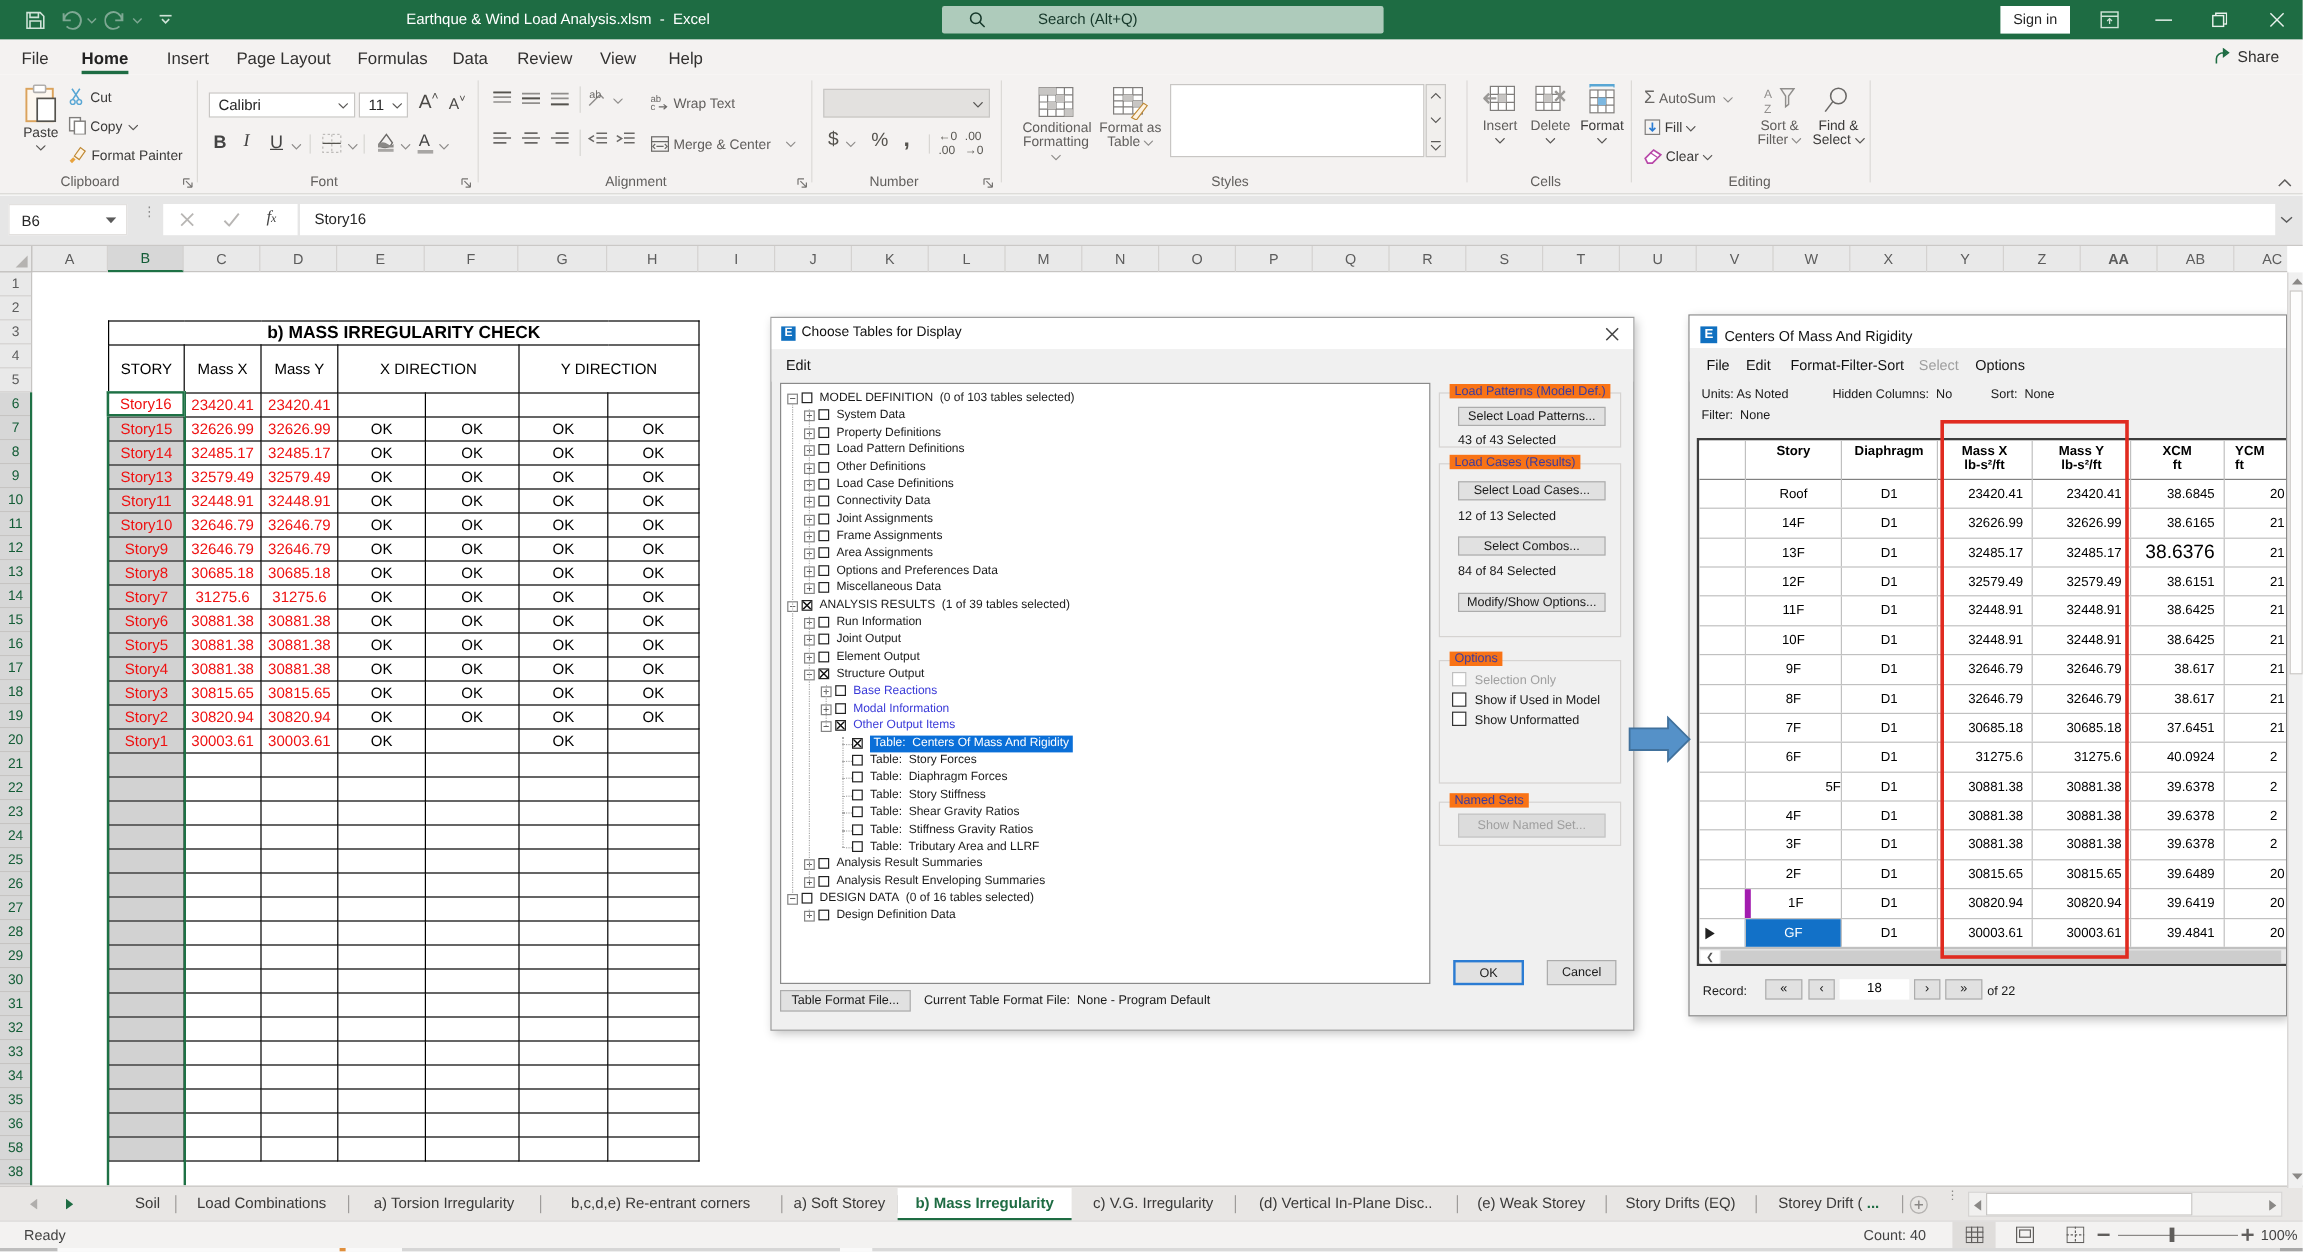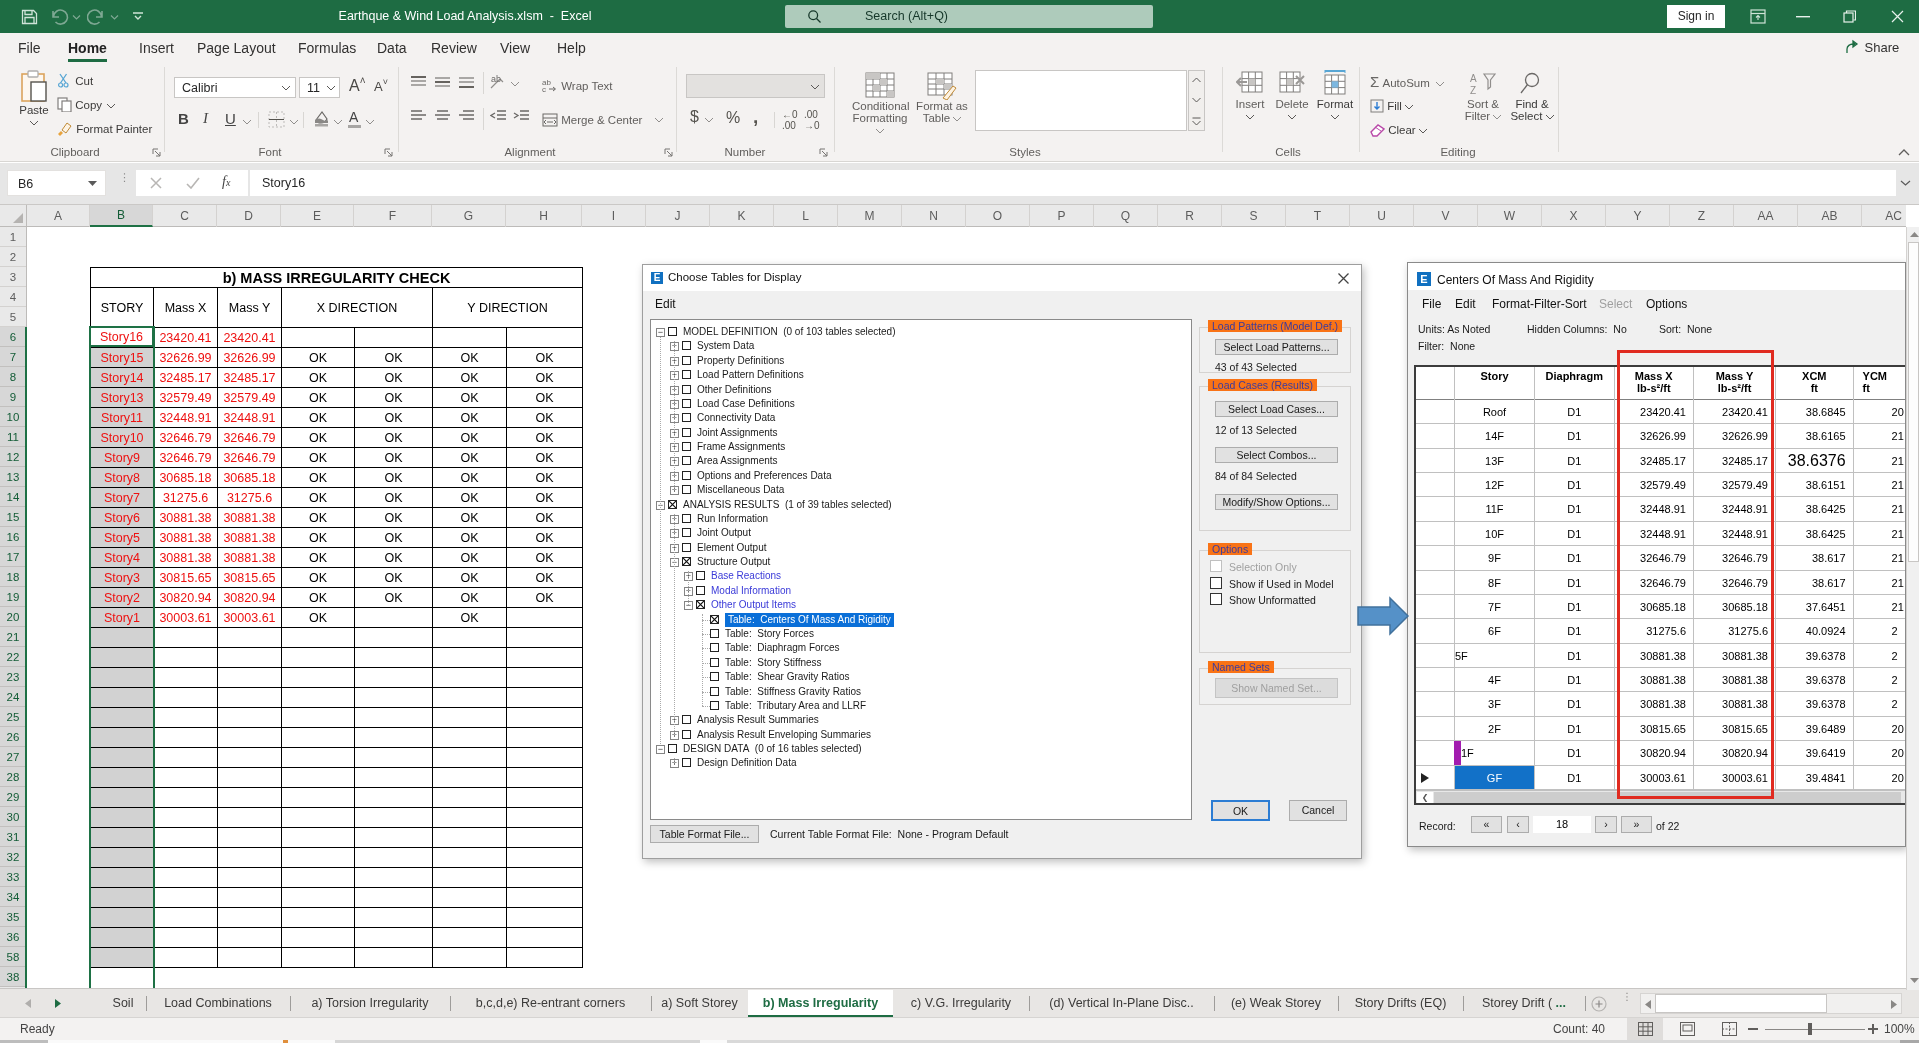--- a/index.html
+++ b/index.html
@@ -454,21 +454,21 @@
     <div class="cl" style="left:1094px;width:64px;">Q</div>
     <div class="cl" style="left:1158px;width:64px;">R</div>
     <div class="cl" style="left:1222px;width:64px;">S</div>
     <div class="cl" style="left:1286px;width:64px;">T</div>
     <div class="cl" style="left:1350px;width:64px;">U</div>
     <div class="cl" style="left:1414px;width:64px;">V</div>
     <div class="cl" style="left:1478px;width:64px;">W</div>
     <div class="cl" style="left:1542px;width:64px;">X</div>
     <div class="cl" style="left:1606px;width:64px;">Y</div>
     <div class="cl" style="left:1670px;width:64px;">Z</div>
-    <div class="cl" style="left:1734px;width:64px;">AA</div>
+    <div class="cl" style="left:1734px;width:64px;font-weight:bold;">AA</div>
     <div class="cl" style="left:1798px;width:64px;">AB</div>
     <div class="cl" style="left:1862px;width:64px;">AC</div>
   </div>
 
 <div id="rowhead">
     <div class="rn" style="top:0px">1</div>
     <div class="rn" style="top:20px">2</div>
     <div class="rn" style="top:40px">3</div>
     <div class="rn" style="top:60px">4</div>
     <div class="rn" style="top:80px">5</div>
@@ -1254,21 +1254,21 @@
       </div>
       <div class="abs" style="left:0;top:252.33px;width:493px;height:24.37px;border-bottom:1px solid #c0c0c0">
         <div class="abs" style="left:38px;top:0;width:80px;height:100%;border-left:1px solid #c0c0c0;text-align:center;font-size:11px;line-height:24.37px;color:#000">6F</div>
         <div class="abs" style="left:118px;top:0;width:79.5px;height:100%;border-left:1px solid #c0c0c0;text-align:center;font-size:11px;line-height:24.37px;color:#000">D1</div>
         <div class="abs" style="left:197.5px;top:0;width:79.5px;height:100%;border-left:1px solid #c0c0c0;text-align:right;font-size:11px;line-height:24.37px;color:#000;padding-right:7px">31275.6</div>
         <div class="abs" style="left:277px;top:0;width:82px;height:100%;border-left:1px solid #c0c0c0;text-align:right;font-size:11px;line-height:24.37px;color:#000;padding-right:7px">31275.6</div>
         <div class="abs" style="left:359px;top:0;width:77.6px;height:100%;border-left:1px solid #c0c0c0;text-align:right;font-size:11px;line-height:24.37px;color:#000;padding-right:7px">40.0924</div>
         <div class="abs" style="left:436.6px;top:0;width:120px;height:100%;border-left:1px solid #c0c0c0;text-align:left;font-size:11px;line-height:24.37px;color:#000;padding-left:38px">2</div>
       </div>
       <div class="abs" style="left:0;top:276.70000000000005px;width:493px;height:24.37px;border-bottom:1px solid #c0c0c0">
-        <div class="abs" style="left:38px;top:0;width:80px;height:100%;border-left:1px solid #c0c0c0;text-align:left;font-size:11px;line-height:24.37px;color:#000">5F</div>
+        <div class="abs" style="left:38px;top:0;width:80px;height:100%;border-left:1px solid #c0c0c0;text-align:right;font-size:11px;line-height:24.37px;color:#000">5F</div>
         <div class="abs" style="left:118px;top:0;width:79.5px;height:100%;border-left:1px solid #c0c0c0;text-align:center;font-size:11px;line-height:24.37px;color:#000">D1</div>
         <div class="abs" style="left:197.5px;top:0;width:79.5px;height:100%;border-left:1px solid #c0c0c0;text-align:right;font-size:11px;line-height:24.37px;color:#000;padding-right:7px">30881.38</div>
         <div class="abs" style="left:277px;top:0;width:82px;height:100%;border-left:1px solid #c0c0c0;text-align:right;font-size:11px;line-height:24.37px;color:#000;padding-right:7px">30881.38</div>
         <div class="abs" style="left:359px;top:0;width:77.6px;height:100%;border-left:1px solid #c0c0c0;text-align:right;font-size:11px;line-height:24.37px;color:#000;padding-right:7px">39.6378</div>
         <div class="abs" style="left:436.6px;top:0;width:120px;height:100%;border-left:1px solid #c0c0c0;text-align:left;font-size:11px;line-height:24.37px;color:#000;padding-left:38px">2</div>
       </div>
       <div class="abs" style="left:0;top:301.07px;width:493px;height:24.37px;border-bottom:1px solid #c0c0c0">
         <div class="abs" style="left:38px;top:0;width:80px;height:100%;border-left:1px solid #c0c0c0;text-align:center;font-size:11px;line-height:24.37px;color:#000">4F</div>
         <div class="abs" style="left:118px;top:0;width:79.5px;height:100%;border-left:1px solid #c0c0c0;text-align:center;font-size:11px;line-height:24.37px;color:#000">D1</div>
         <div class="abs" style="left:197.5px;top:0;width:79.5px;height:100%;border-left:1px solid #c0c0c0;text-align:right;font-size:11px;line-height:24.37px;color:#000;padding-right:7px">30881.38</div>
@@ -1286,21 +1286,21 @@
       </div>
       <div class="abs" style="left:0;top:349.81px;width:493px;height:24.37px;border-bottom:1px solid #c0c0c0">
         <div class="abs" style="left:38px;top:0;width:80px;height:100%;border-left:1px solid #c0c0c0;text-align:center;font-size:11px;line-height:24.37px;color:#000">2F</div>
         <div class="abs" style="left:118px;top:0;width:79.5px;height:100%;border-left:1px solid #c0c0c0;text-align:center;font-size:11px;line-height:24.37px;color:#000">D1</div>
         <div class="abs" style="left:197.5px;top:0;width:79.5px;height:100%;border-left:1px solid #c0c0c0;text-align:right;font-size:11px;line-height:24.37px;color:#000;padding-right:7px">30815.65</div>
         <div class="abs" style="left:277px;top:0;width:82px;height:100%;border-left:1px solid #c0c0c0;text-align:right;font-size:11px;line-height:24.37px;color:#000;padding-right:7px">30815.65</div>
         <div class="abs" style="left:359px;top:0;width:77.6px;height:100%;border-left:1px solid #c0c0c0;text-align:right;font-size:11px;line-height:24.37px;color:#000;padding-right:7px">39.6489</div>
         <div class="abs" style="left:436.6px;top:0;width:120px;height:100%;border-left:1px solid #c0c0c0;text-align:left;font-size:11px;line-height:24.37px;color:#000;padding-left:38px">20</div>
       </div>
       <div class="abs" style="left:0;top:374.18px;width:493px;height:24.37px;border-bottom:1px solid #c0c0c0">
-        <div class="abs" style="left:38px;top:0;width:80px;height:100%;border-left:7px solid #a21caf;font-size:11px;line-height:24.37px;color:#000">1F</div>
+        <div class="abs" style="left:38px;top:0;width:80px;height:100%;border-left:5px solid #a21caf;text-align:center;font-size:11px;line-height:24.37px;color:#000">1F</div>
         <div class="abs" style="left:118px;top:0;width:79.5px;height:100%;border-left:1px solid #c0c0c0;text-align:center;font-size:11px;line-height:24.37px;color:#000">D1</div>
         <div class="abs" style="left:197.5px;top:0;width:79.5px;height:100%;border-left:1px solid #c0c0c0;text-align:right;font-size:11px;line-height:24.37px;color:#000;padding-right:7px">30820.94</div>
         <div class="abs" style="left:277px;top:0;width:82px;height:100%;border-left:1px solid #c0c0c0;text-align:right;font-size:11px;line-height:24.37px;color:#000;padding-right:7px">30820.94</div>
         <div class="abs" style="left:359px;top:0;width:77.6px;height:100%;border-left:1px solid #c0c0c0;text-align:right;font-size:11px;line-height:24.37px;color:#000;padding-right:7px">39.6419</div>
         <div class="abs" style="left:436.6px;top:0;width:120px;height:100%;border-left:1px solid #c0c0c0;text-align:left;font-size:11px;line-height:24.37px;color:#000;padding-left:38px">20</div>
       </div>
       <div class="abs" style="left:0;top:398.55px;width:493px;height:24.37px;border-bottom:1px solid #c0c0c0">
         <svg class="abs" style="left:5px;top:7px" width="8" height="10" viewBox="0 0 8 10">
           <path d="M0 0 v10 l8-5 z" fill="#222"></path>
         </svg>

